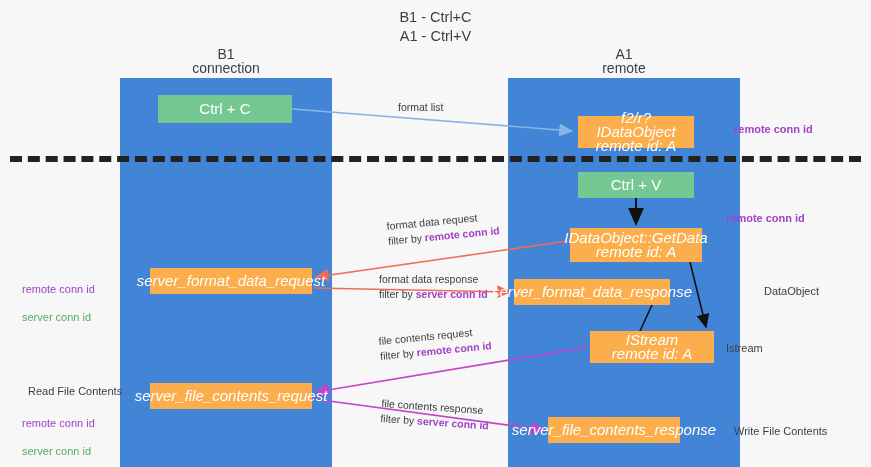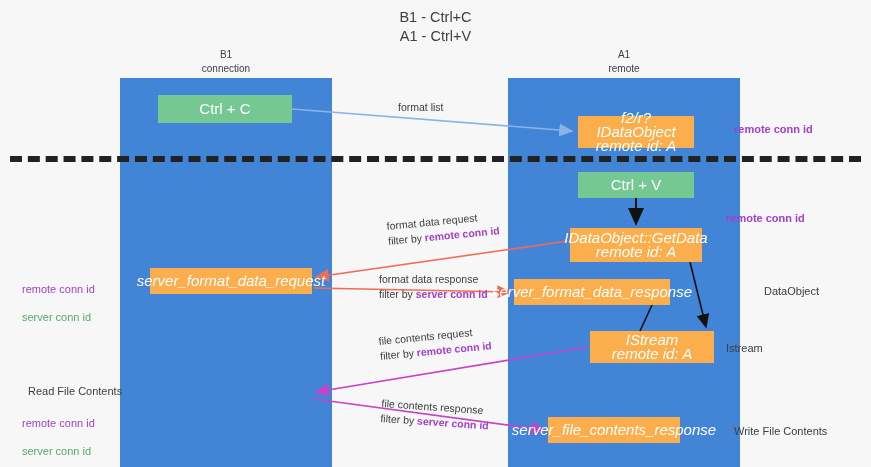--- a/index.html
+++ b/index.html
@@ -17,21 +17,21 @@
   #lane-b1{left:120px;top:78px;width:212px;height:389px;}
   #lane-a1{left:508px;top:78px;width:232px;height:389px;}
 
   
   .doc-title{
     position:absolute;left:0;top:8px;width:871px;
     text-align:center;font-size:14.5px;line-height:19px;
     color:#3c4043;white-space:pre-line;
   }
   .lane-head{
-    position:absolute;text-align:center;font-size:10px;
+    position:absolute;text-align:center;font-size:14px;
     line-height:13.5px;color:#3c4043;white-space:pre-line;
   }
   #head-b1{left:120px;top:48px;width:212px;}
   #head-a1{left:508px;top:48px;width:232px;}
 
   
   .node{
     position:absolute;display:flex;align-items:center;justify-content:center;
     text-align:center;color:#ffffff;font-size:15px;line-height:14px;
     white-space:pre-line;box-sizing:border-box;padding:2px 4px;
@@ -140,20 +140,21 @@
   <div class="node green" id="n-ctrlc">Ctrl + C</div>
   <div class="node orange" id="n-fmtobj">f2/r?IDataObject
 remote id: A</div>
   <div class="node green" id="n-ctrlv">Ctrl + V</div>
   <div class="node orange" id="n-getdata">IDataObject::GetData
 remote id: A</div>
   <div class="node orange" id="n-sfdreq">server_format_data_request</div>
   <div class="node orange" id="n-sfdresp">server_format_data_response</div>
   <div class="node orange" id="n-istream">IStream
 remote id: A</div>
+  <div class="node orange" id="n-sfcreq">server_file_contents_request</div>
   <div class="node orange" id="n-sfcresp">server_file_contents_response</div>
 
   <div class="edge-label" id="e-formatlist">
     <span>format list</span>
   </div>
 
   <div class="edge-label" id="e-fdreq">
     <div>format data request</div>
     <div><span>filter by </span><b class="purple">remote conn id</b></div>
   </div>

